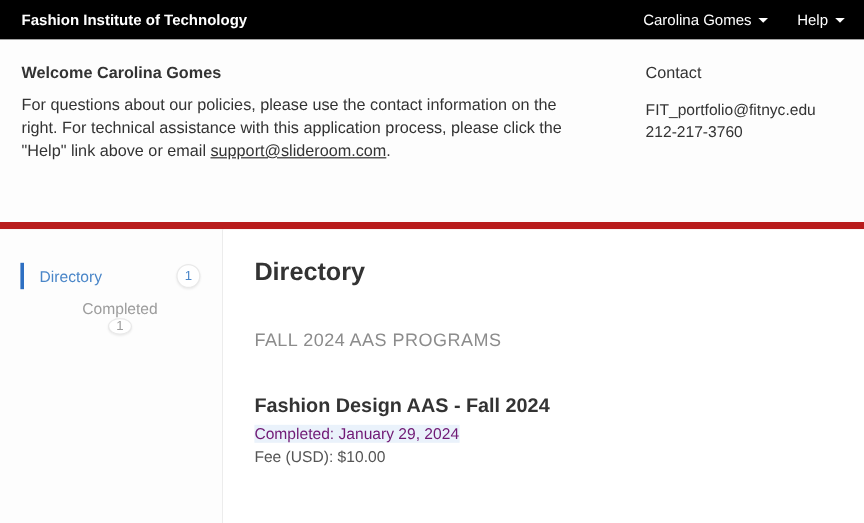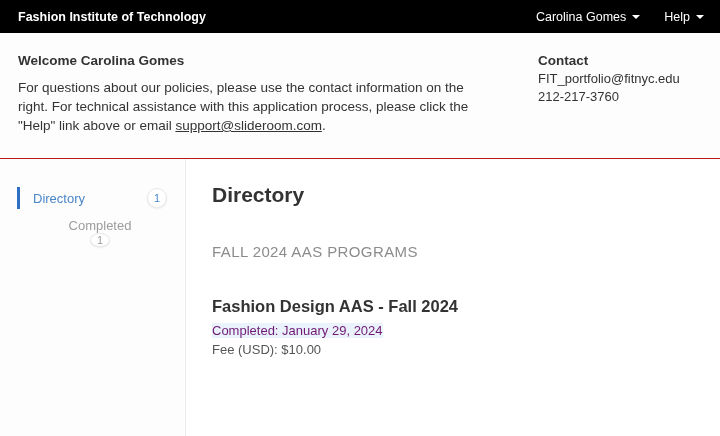--- a/index.html
+++ b/index.html
@@ -39,35 +39,35 @@
     width: 0; height: 0;
     border-left: 4px solid transparent;
     border-right: 4px solid transparent;
     border-top: 4px solid #ffffff;
     display: inline-block;
   }
 
   
   .welcome-band {
     background: #fdfdfd;
-    border-bottom: 1px solid #b91c1c;
-    height: 126px;
+    border-bottom: 6px solid #b91c1c;
+    height: 158px;
     display: flex;
     padding: 20px 18px 16px 18px;
   }
   .welcome-left { flex: 0 0 462px; }
   .welcome-title { font-size: 13.5px; font-weight: bold; margin-bottom: 10px; }
   .welcome-body { font-size: 13.5px; line-height: 19px; color: #333333; }
   .welcome-body a, .plain-link {
     color: #333333;
     text-decoration: underline;
     cursor: pointer;
   }
   .contact-col { margin-left: 58px; }
-  .contact-title { font-size: 13.5px; font-weight: bold; margin-bottom: 2px; }
+  .contact-title { font-size: 13.5px; font-weight: normal; margin-bottom: 15px; }
   .contact-line { font-size: 13px; line-height: 18px; color: #333333; }
 
   
   .content { display: flex; height: 277px; }
   .sidebar {
     flex: 0 0 186px;
     border-right: 1px solid #ececec;
     padding-top: 28px;
     background: #fdfdfd;
   }

